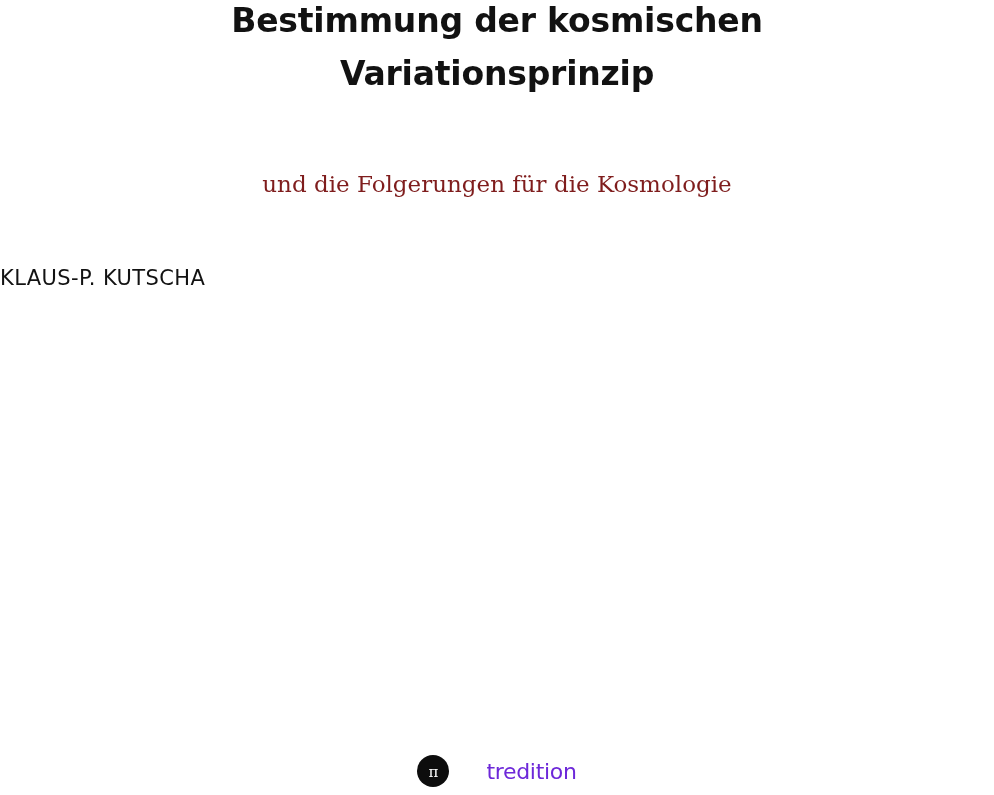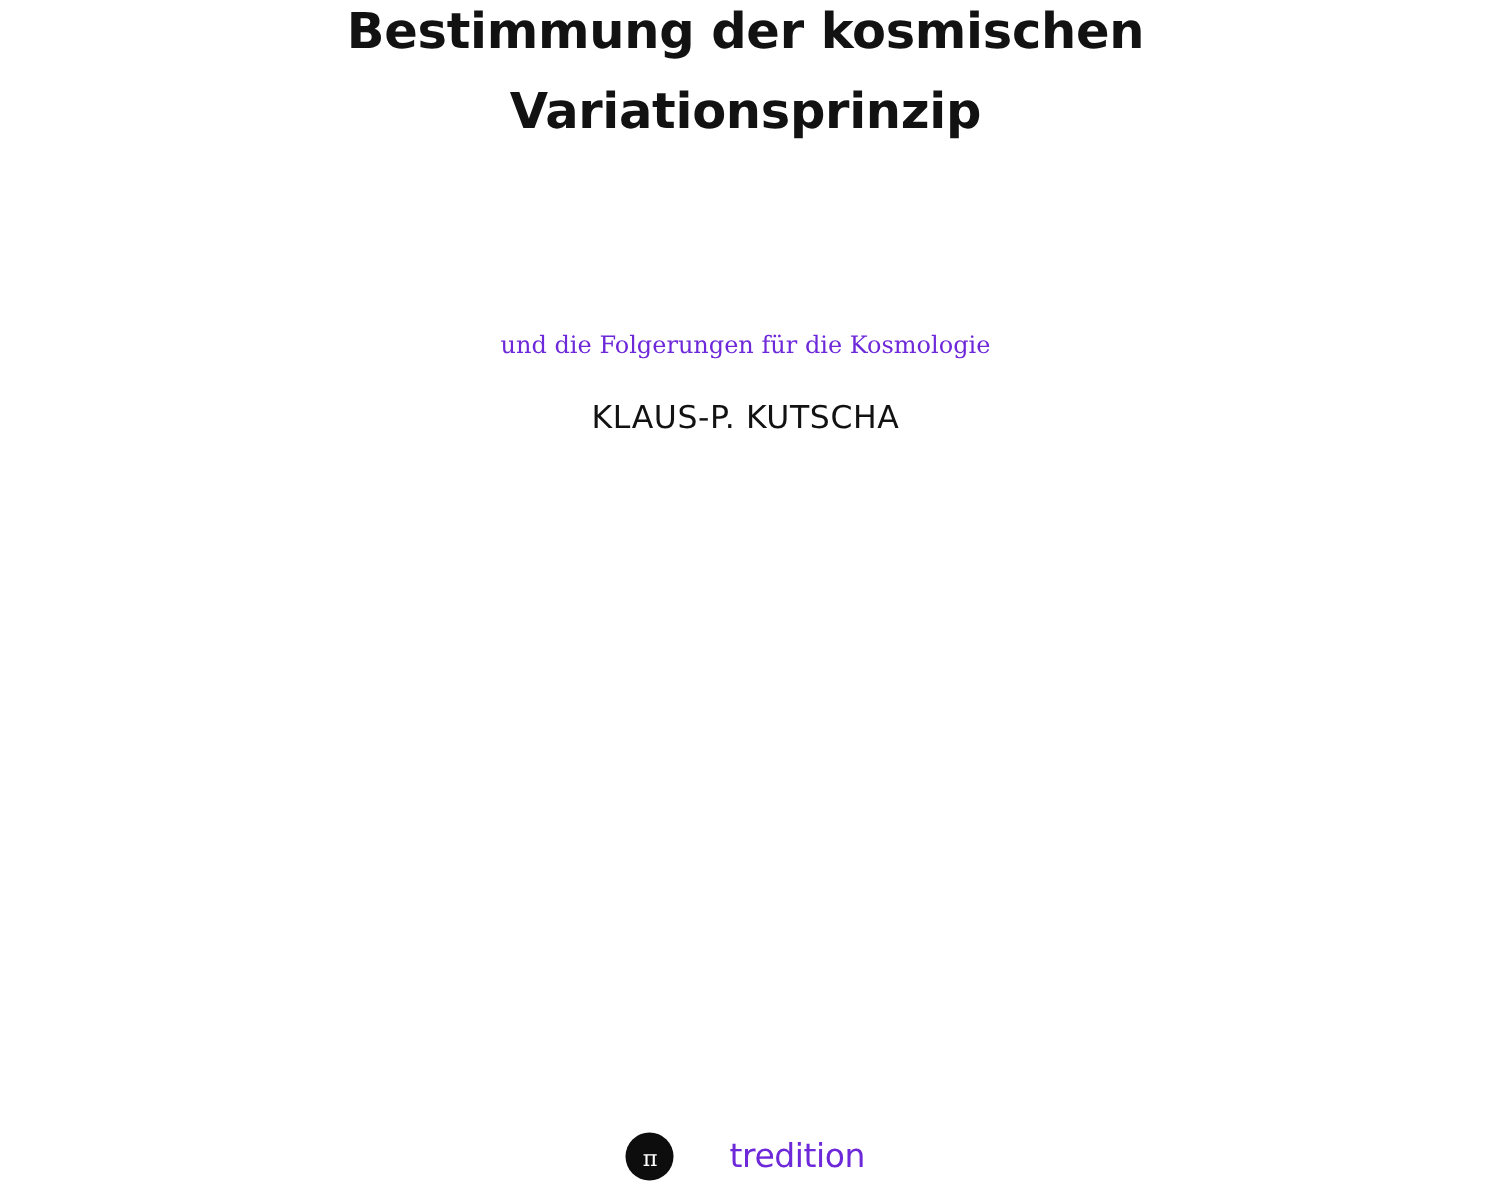--- a/index.html
+++ b/index.html
@@ -40,33 +40,32 @@
     color: #121212;
   }
 
   .subtitle {
     position: absolute;
     top: 170px;
     left: 0;
     width: 994px;
     text-align: center;
     font-family: "DejaVu Serif", serif;
-    font-size: 16px;
+    font-size: 23px;
     font-weight: 400;
-    color: #6d28d9;
+    color: #7f1d1d;
     line-height: 28px;
-    margin-top: 46px;
   }
 
   .author {
     position: absolute;
     top: 266px;
     left: 0;
     width: 994px;
-    text-align: center;
+    text-align: left;
     font-family: "DejaVu Sans", sans-serif;
     font-size: 21px;
     font-weight: 400;
     letter-spacing: 0.4px;
     color: #121212;
   }
 
   .publisher {
     position: absolute;
     top: 755px;

